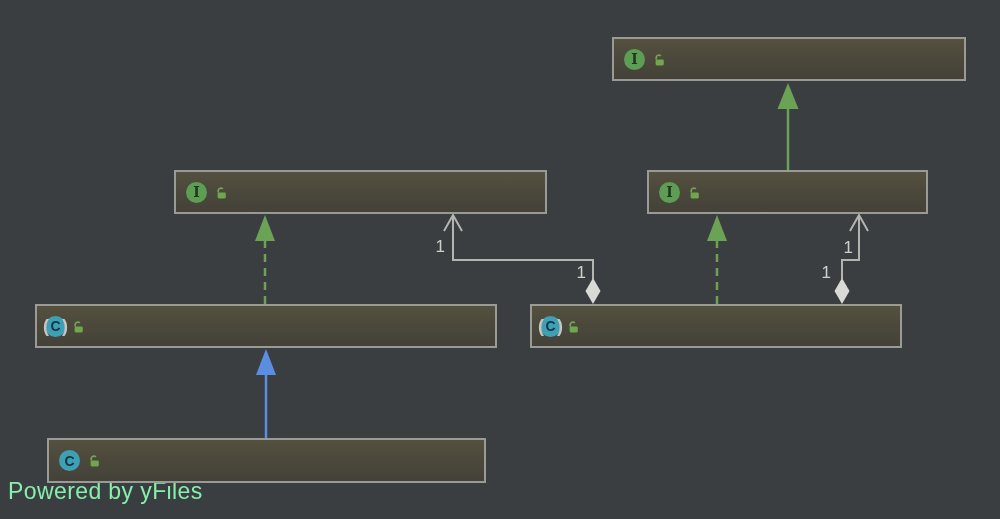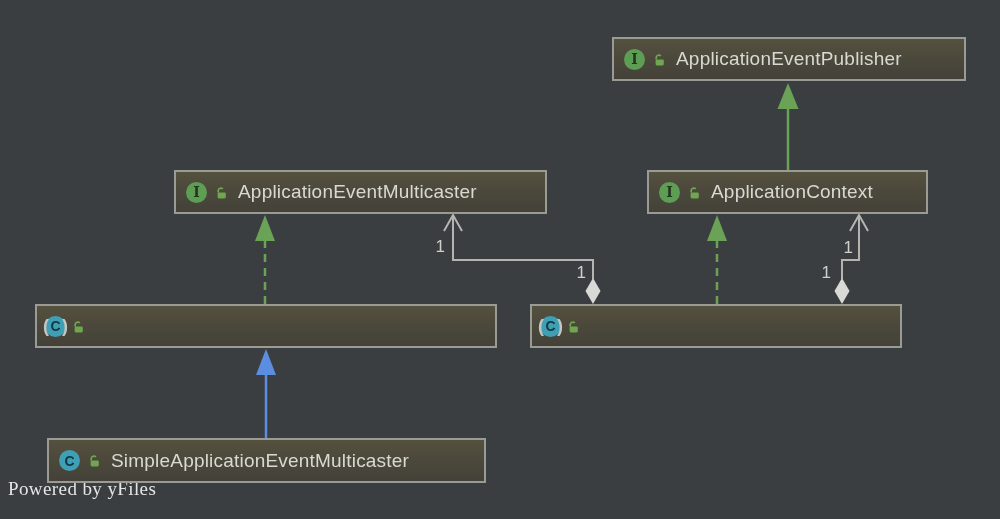--- a/index.html
+++ b/index.html
@@ -25,21 +25,21 @@
     width:21px;height:21px;border-radius:50%;
     display:flex;align-items:center;justify-content:center;
     font-weight:bold;flex:0 0 auto;
   }
   .iface{background:#5d9e54;color:#21381f;font-family:"DejaVu Serif","Liberation Serif",serif;font-size:14px;}
   .cls{background:#3e9fb5;color:#113843;font-size:14px;}
   .paren{color:#c6c6c0;font-size:18px;font-weight:bold;margin:0 -4px;position:relative;z-index:3;line-height:21px;}
   .lock{margin-left:8px;flex:0 0 auto;}
   .powered{
     position:absolute;left:8px;top:478px;z-index:0;
-    color:#e5e5e5;font-size:19px;letter-spacing:.4px;font-family:Liberation Serif, serif;
+    color:#86efac;font-size:23px;letter-spacing:.4px;
   }
   .m1{font-size:17px;fill:#d0d0cb;font-family:"Liberation Sans","DejaVu Sans",sans-serif;}
 </style>
 </head>
 <body>
 
 <div class="canvas">
 
   <svg class="edges" width="1000" height="519">
 
@@ -81,43 +81,40 @@
   </svg>
 
   <div class="node" style="left:612px;top:37px;width:354px;height:44px;">
     <span class="stereo">
       <span class="circle-icon iface">I</span>
     </span>
     <svg class="lock" width="13" height="13" viewBox="0 0 13 13">
       <path d="M3.2,6.4 V4.7 a2.6,2.6 0 0 1 4.6,-1.7" fill="none" stroke="#6fa64f" stroke-width="1.7"></path>
       <rect x="2.6" y="6.4" width="8.2" height="6" rx="1.3" fill="#6fa64f"></rect>
     </svg>
-    <span class="node-label">ApplicationEventPublisher</span>
   </div>
 
   <div class="node" style="left:174px;top:170px;width:373px;height:44px;">
     <span class="stereo">
       <span class="circle-icon iface">I</span>
     </span>
     <svg class="lock" width="13" height="13" viewBox="0 0 13 13">
       <path d="M3.2,6.4 V4.7 a2.6,2.6 0 0 1 4.6,-1.7" fill="none" stroke="#6fa64f" stroke-width="1.7"></path>
       <rect x="2.6" y="6.4" width="8.2" height="6" rx="1.3" fill="#6fa64f"></rect>
     </svg>
-    <span class="node-label">ApplicationEventMulticaster</span>
   </div>
 
   <div class="node" style="left:647px;top:170px;width:281px;height:44px;">
     <span class="stereo">
       <span class="circle-icon iface">I</span>
     </span>
     <svg class="lock" width="13" height="13" viewBox="0 0 13 13">
       <path d="M3.2,6.4 V4.7 a2.6,2.6 0 0 1 4.6,-1.7" fill="none" stroke="#6fa64f" stroke-width="1.7"></path>
       <rect x="2.6" y="6.4" width="8.2" height="6" rx="1.3" fill="#6fa64f"></rect>
     </svg>
-    <span class="node-label">ApplicationContext</span>
   </div>
 
   <div class="node" style="left:35px;top:304px;width:462px;height:44px;">
     <span class="stereo">
       <span class="paren">(</span>
       <span class="circle-icon cls">C</span>
       <span class="paren">)</span>
     </span>
     <svg class="lock" width="13" height="13" viewBox="0 0 13 13">
       <path d="M3.2,6.4 V4.7 a2.6,2.6 0 0 1 4.6,-1.7" fill="none" stroke="#6fa64f" stroke-width="1.7"></path>
@@ -138,18 +135,17 @@
   </div>
 
   <div class="node" style="left:47px;top:438px;width:439px;height:45px;">
     <span class="stereo">
       <span class="circle-icon cls">C</span>
     </span>
     <svg class="lock" width="13" height="13" viewBox="0 0 13 13">
       <path d="M3.2,6.4 V4.7 a2.6,2.6 0 0 1 4.6,-1.7" fill="none" stroke="#6fa64f" stroke-width="1.7"></path>
       <rect x="2.6" y="6.4" width="8.2" height="6" rx="1.3" fill="#6fa64f"></rect>
     </svg>
-    <span class="node-label">SimpleApplicationEventMulticaster</span>
   </div>
 
   <div class="powered">Powered by yFiles</div>
 
 </div>
 
 </body></html>

